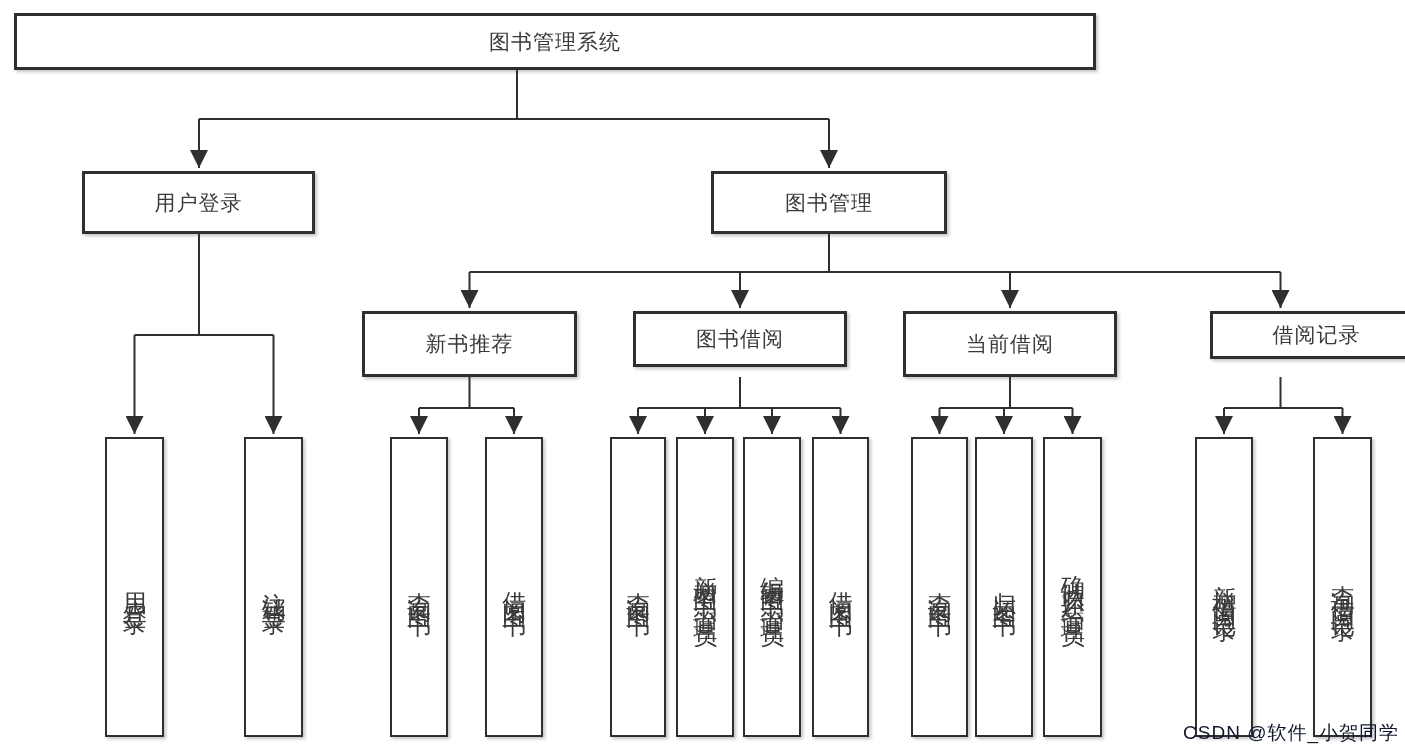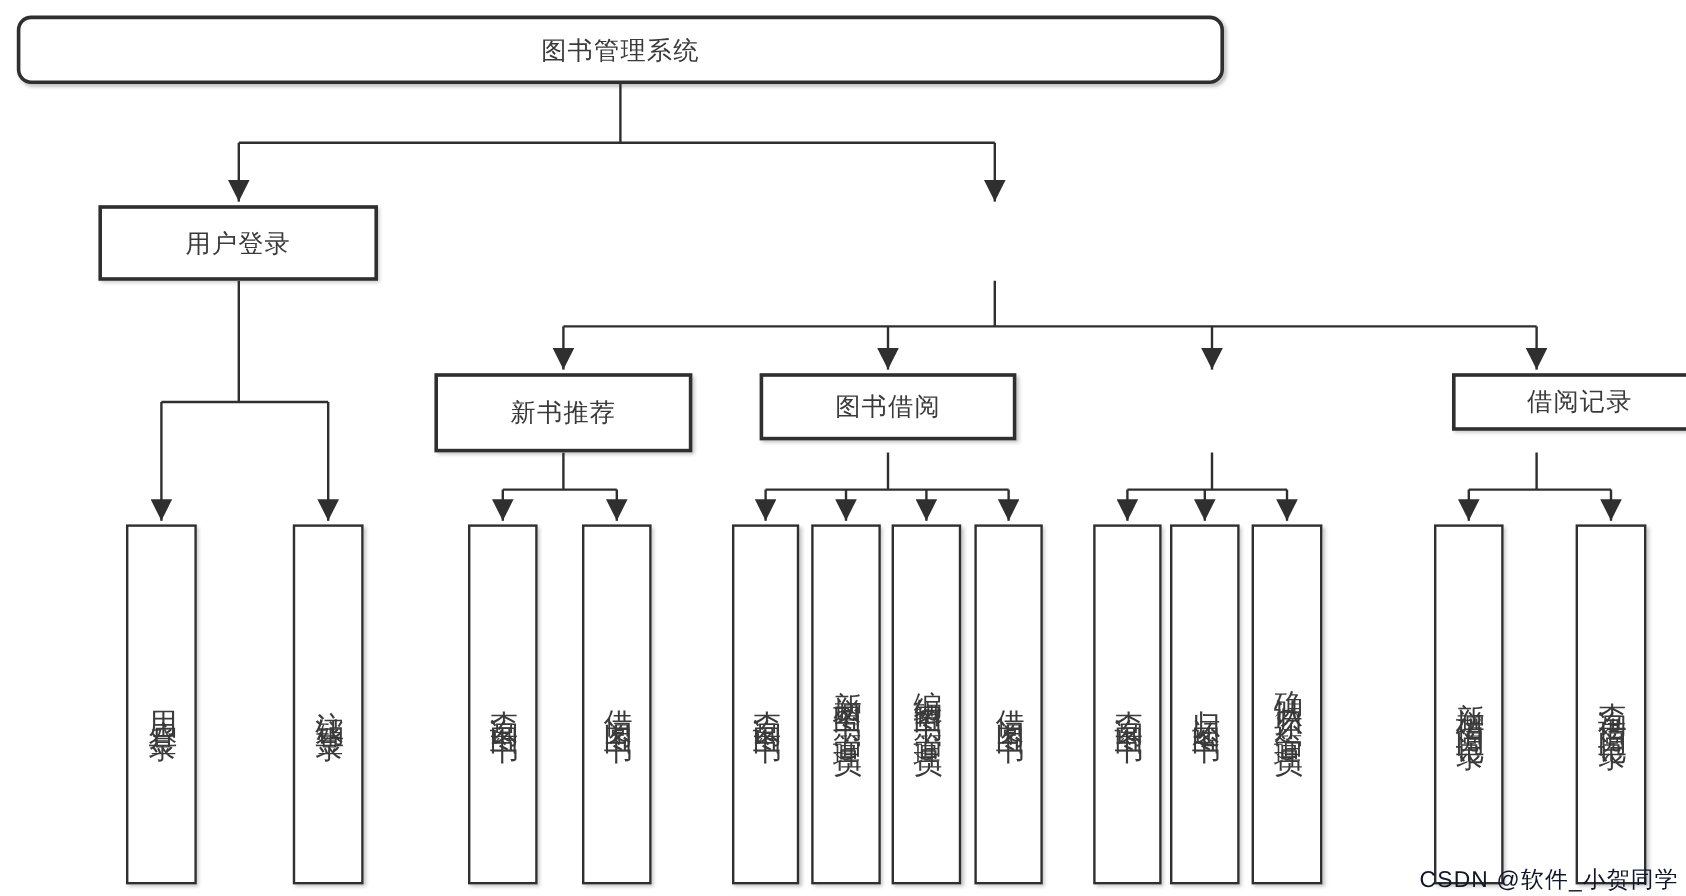--- a/index.html
+++ b/index.html
@@ -102,33 +102,39 @@
       <path d="M939.5,408 V434" marker-end="url(#arrow)"></path>
       <path d="M1004,408 V434" marker-end="url(#arrow)"></path>
       <path d="M1072.5,408 V434" marker-end="url(#arrow)"></path>
 
       <path d="M1280.5,377 V408 M1224,408 H1342.5"></path>
       <path d="M1224,408 V434" marker-end="url(#arrow)"></path>
       <path d="M1342.5,408 V434" marker-end="url(#arrow)"></path>
     </g>
   </svg>
 
-  <div class="box h" style="left:14px; top:13px; width:1006px; height:57px;border-radius:12px;">
+  <div class="box h" style="left:14px; top:13px; width:1082px; height:57px;">
     <span>图书管理系统</span>
   </div>
 
   <div class="box h" style="left:82px; top:171px; width:233px; height:63px;">
     <span>用户登录</span>
+  </div>
+  <div class="box h" style="left:711px; top:171px; width:236px; height:63px;">
+    <span>图书管理</span>
   </div>
 
   <div class="box h" style="left:362px; top:311px; width:215px; height:66px;align-items:center;">
     <span>新书推荐</span>
   </div>
   <div class="box h" style="left:633px; top:311px; width:214px; height:56px;">
     <span>图书借阅</span>
+  </div>
+  <div class="box h" style="left:903px; top:311px; width:214px; height:66px;">
+    <span>当前借阅</span>
   </div>
   <div class="box h" style="left:1174px; top:311px; width:213px; height:48px;margin-left:36px;">
     <span>借阅记录</span>
   </div>
 
   <div class="box v" style="left:105px; top:437px; width:59px; height:300px;">
     <span class="vtext">用户登录</span>
   </div>
   <div class="box v" style="left:244px; top:437px; width:59px; height:300px;">
     <span class="vtext">注销登录</span>

